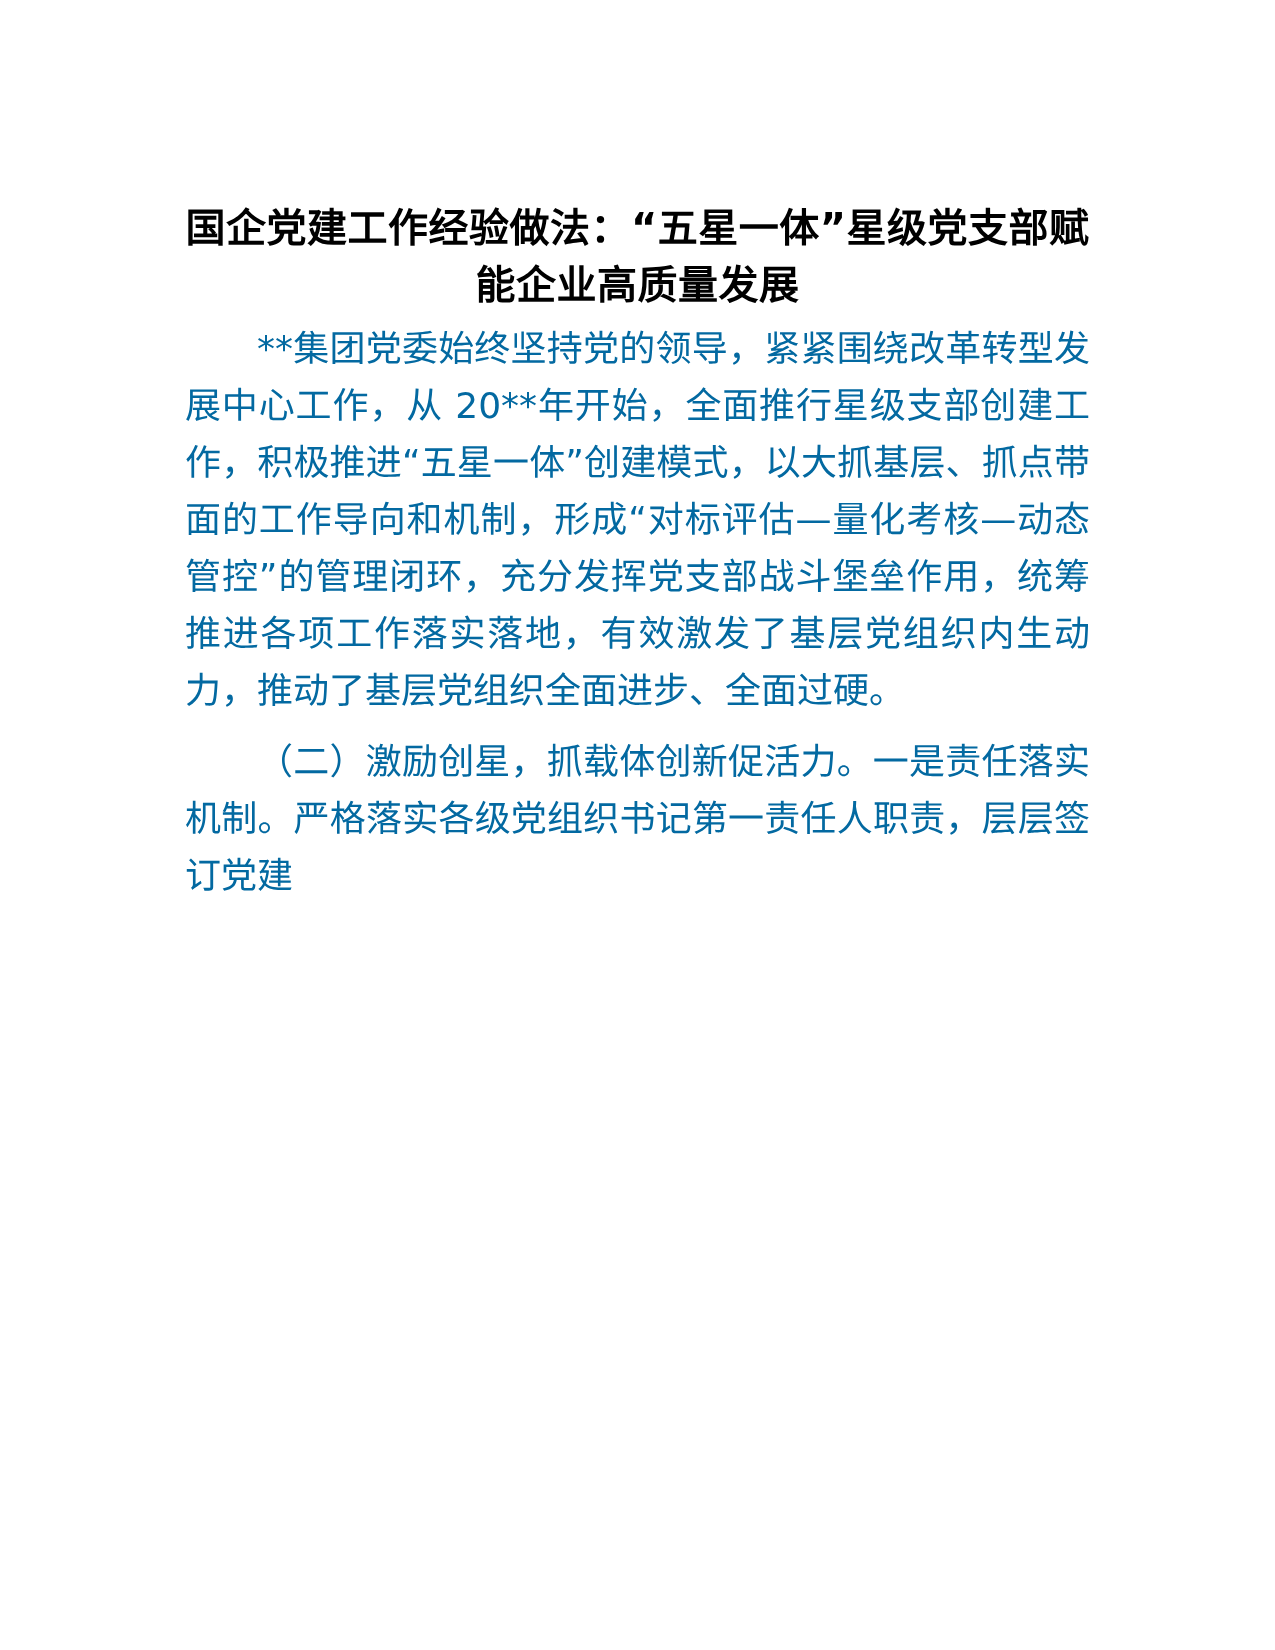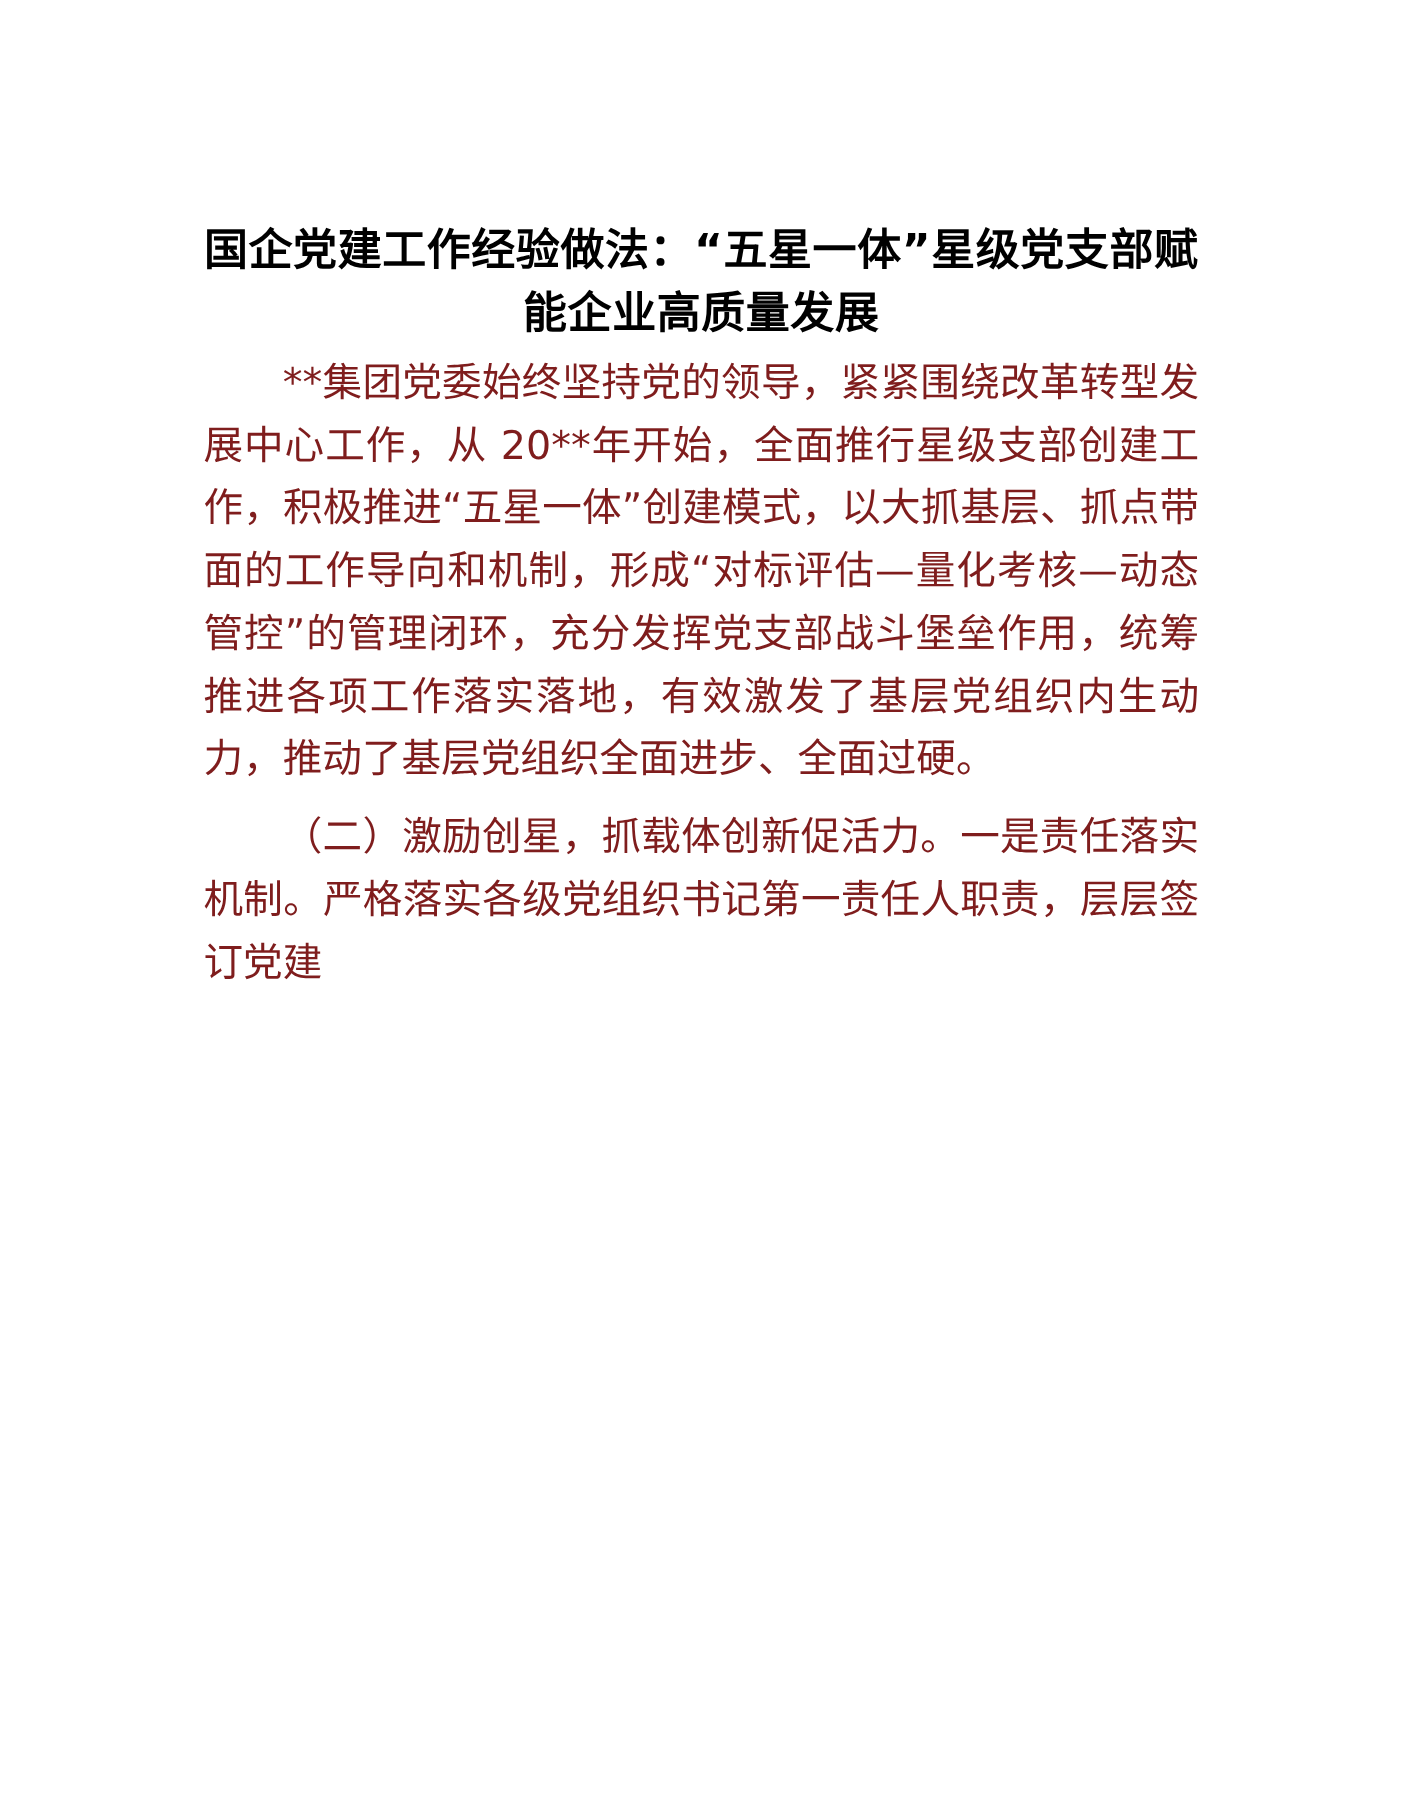--- a/index.html
+++ b/index.html
@@ -45,21 +45,21 @@
 
   .para {
     margin: 0 0 14px 0;
     padding: 0;
     font-size: 36px;
     font-weight: 400;
     line-height: 57px;
     text-align: justify;
     text-justify: inter-ideograph;
     text-indent: 2em;
-    color: #7f1d1d;
+    color: #0369a1;
     word-break: break-all;
     hyphens: none;
   }
 
   .para:last-child {
     margin-bottom: 4px;
   }
 </style>
 </head>
 <body>

